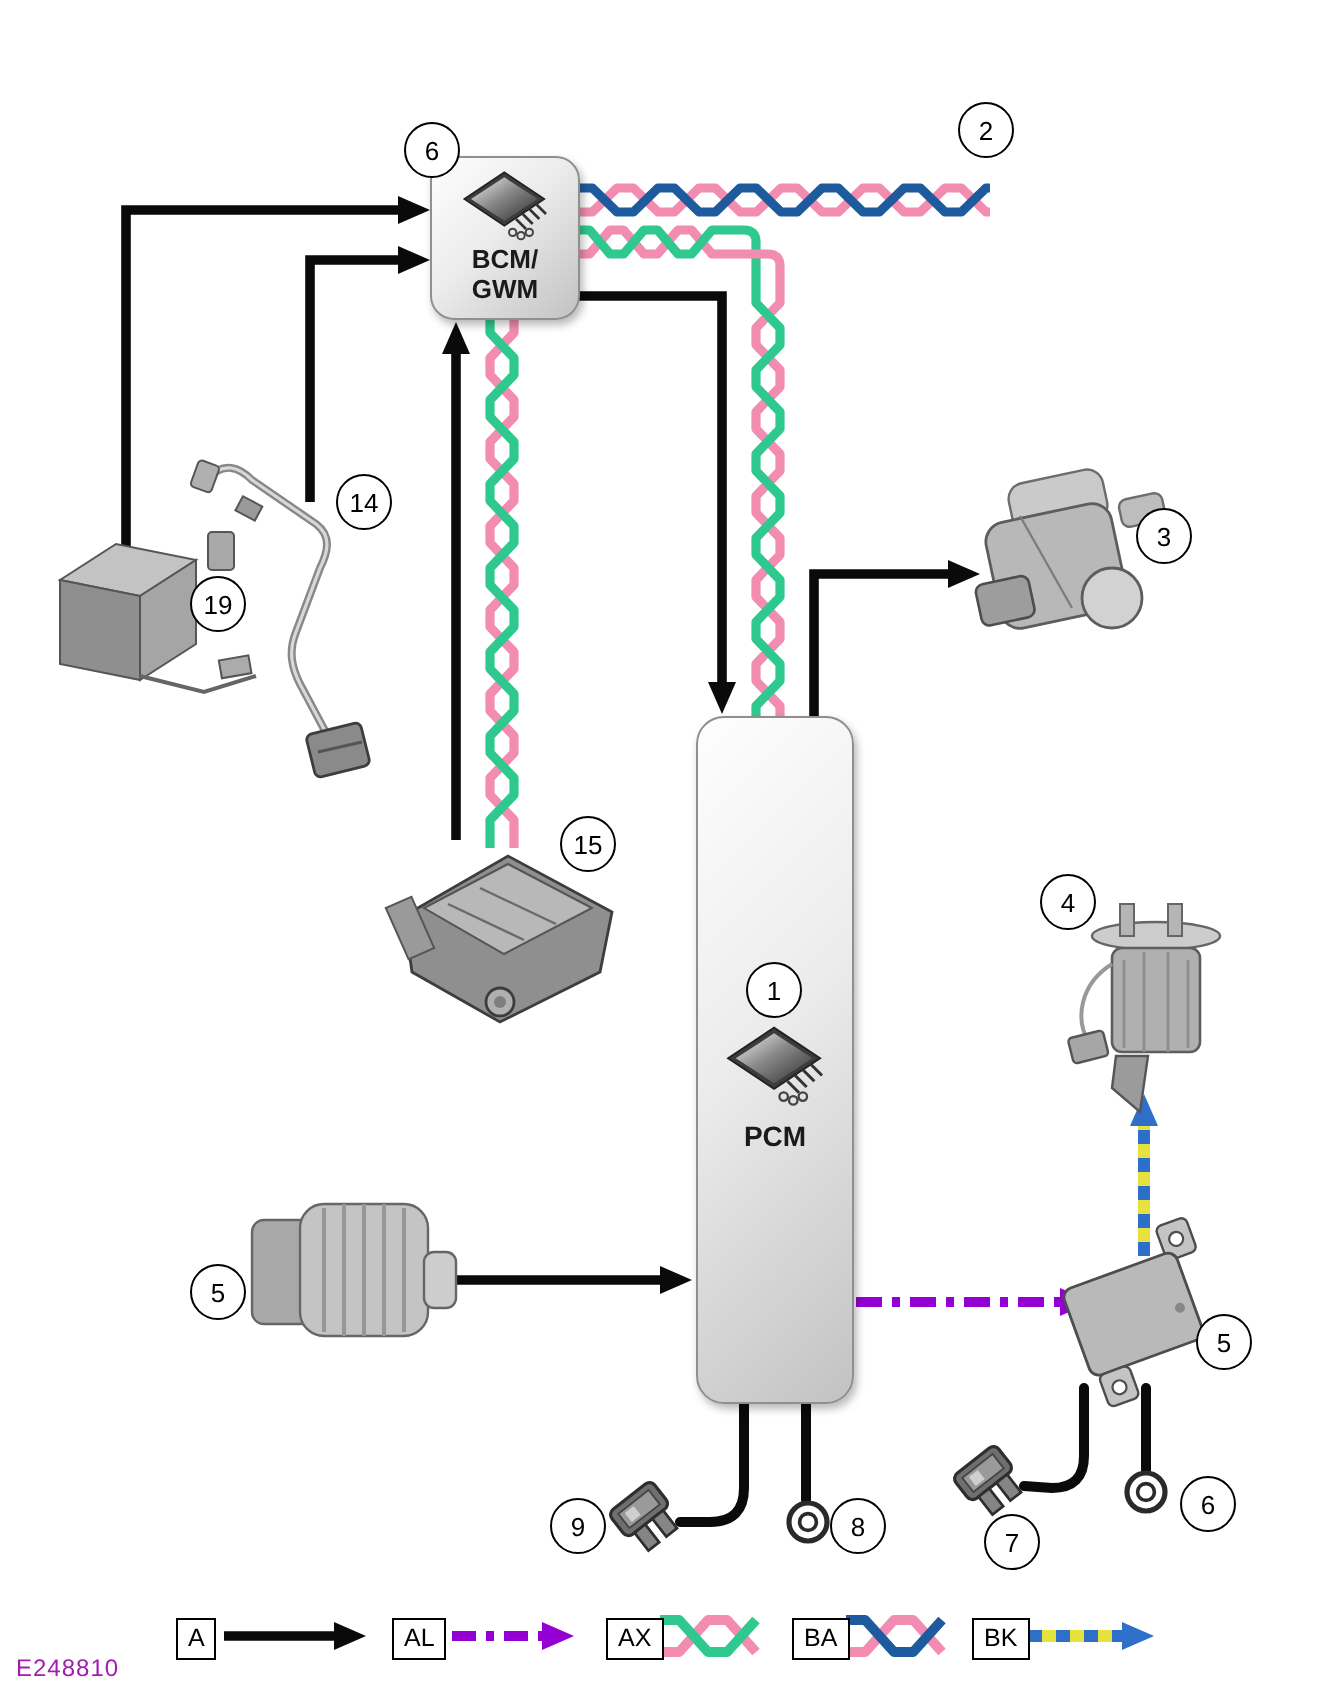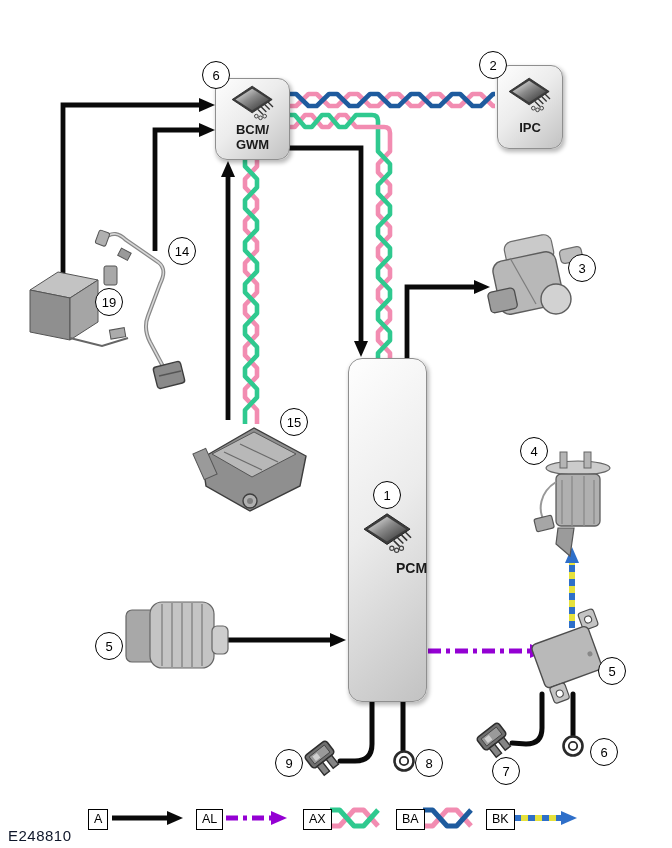--- a/index.html
+++ b/index.html
@@ -10,28 +10,28 @@
   .wk2{stroke:var(--black);stroke-width:5;fill:none;stroke-linecap:round;}
   .wp{stroke:var(--purple);stroke-width:5;fill:none;}
   .wy{stroke:var(--yellow);stroke-width:6;fill:none;}
   .wb{stroke:var(--bkblue);stroke-width:6;fill:none;}
   .module{position:absolute;border:1.5px solid #8f8f8f;border-radius:12px;
           background:linear-gradient(135deg,#fefefe 0%,#ececec 45%,#c2c2c2 100%);
           box-shadow:1.5px 2.5px 4px rgba(0,0,0,.28);
           display:flex;flex-direction:column;align-items:center;
           font-weight:bold;color:#1a1a1a;z-index:2;}
   .mlabel{font-size:13px;line-height:15px;}
-  .pcm-label{font-size:14px;margin-top:6px;padding-left:48px;}
+  .pcm-label{font-size:14px;margin-top:6px;}
   .chip{margin-top:3px;}
   .callout{position:absolute;width:26px;height:26px;border:1.4px solid #000;border-radius:50%;
            background:#fff;display:flex;align-items:center;justify-content:center;
            font-size:13px;color:#000;z-index:5;}
   .legend-box{position:absolute;top:809px;border:1px solid #000;background:#fff;height:19px;
               line-height:19px;padding:0 5px;font-size:12.5px;color:#000;z-index:3;}
-  .figure-id{position:absolute;left:8px;top:827px;font-size:15px;color:#0f172a;letter-spacing:.5px;}
+  .figure-id{position:absolute;left:8px;top:827px;font-size:12px;color:#a21caf;letter-spacing:.5px;}
 </style>
 </head>
 <body>
 
 <div class="canvas">
 
 <svg id="wires" width="672" height="848" viewBox="0 0 672 848">
   <defs>
     <linearGradient id="cg" x1="0" y1="0" x2="1" y2="1">
       <stop offset="0" stop-color="#f2f2f2"></stop>
@@ -198,26 +198,20 @@
 </svg>
 
 <div class="module" style="left:215px;top:78px;width:73px;height:80px">
   <svg class="chip" width="54" height="40" viewBox="0 0 60 48">
         <use href="#chip"></use>
       </svg>
   <div class="mlabel">BCM/</div>
   <div class="mlabel">GWM</div>
 </div>
 
-<div class="module" style="left:497px;top:65px;width:64px;height:82px">
-  <svg class="chip" style="margin-top:8px" width="52" height="40" viewBox="0 0 60 48">
-        <use href="#chip"></use>
-      </svg>
-  <div class="mlabel" style="margin-top:6px">IPC</div>
-</div>
 
 <div class="module" style="left:348px;top:358px;width:77px;height:342px;border-radius:14px">
   <svg class="chip" style="margin-top:150px" width="62" height="46" viewBox="0 0 60 48">
         <use href="#chip"></use>
       </svg>
   <div class="mlabel pcm-label">PCM</div>
 </div>
 
 <div class="callout" style="left:373px;top:481px">1</div>
 <div class="callout" style="left:479px;top:51px">2</div>

